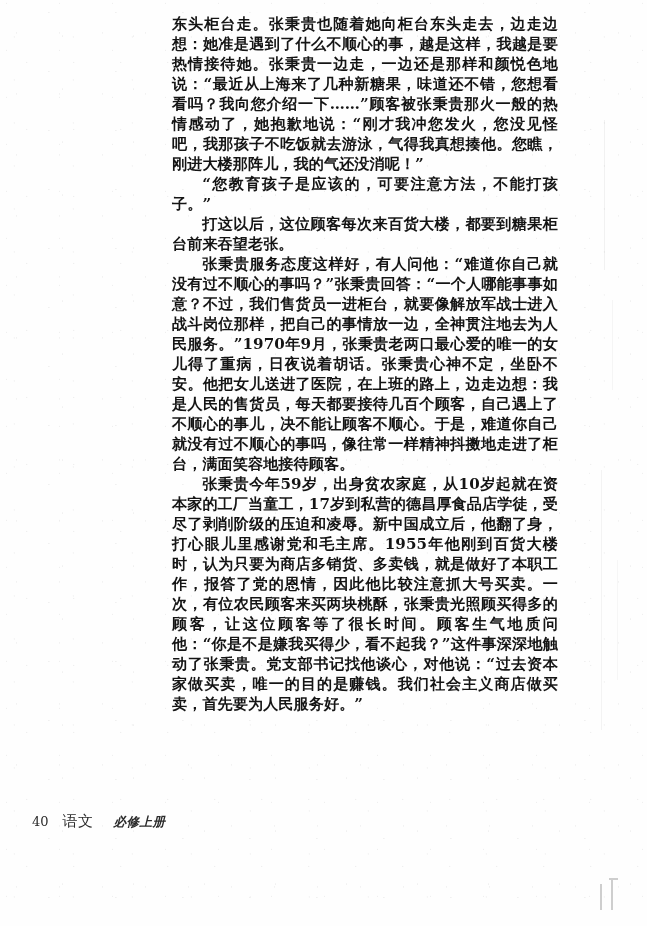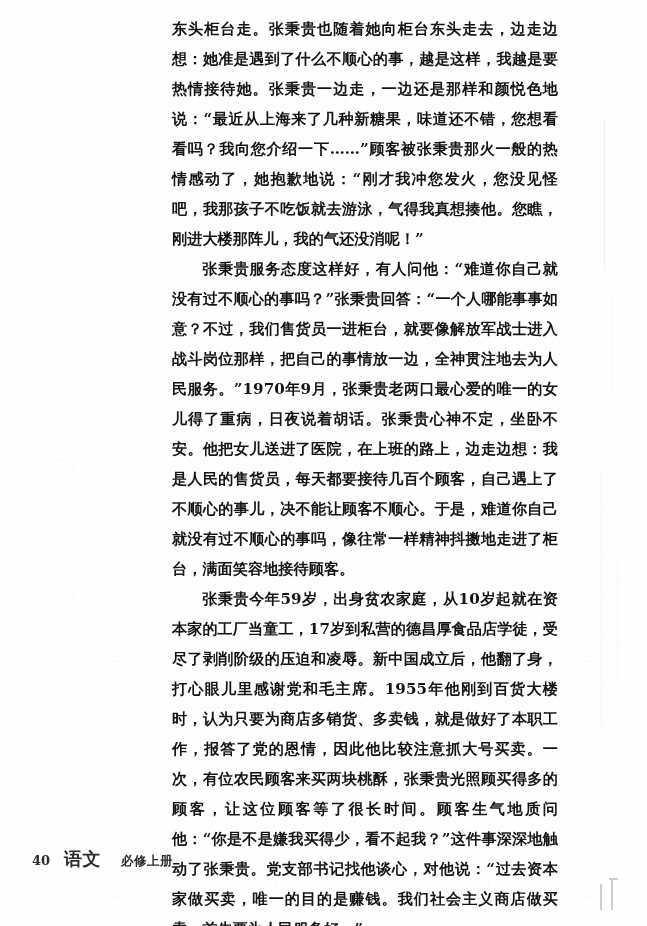--- a/index.html
+++ b/index.html
@@ -42,21 +42,21 @@
   .text-column {
     position: absolute;
     left: 172px;
     top: 14px;
     width: 386px;
   }
 
   .para {
     margin: 0;
     font-size: 15.1px;
-    line-height: 30px;
+    line-height: 20px;
     text-align: justify;
     text-justify: inter-character;
     text-indent: 2em;
     letter-spacing: 0.1px;
     font-weight: 600;
     color: #141414;
     text-rendering: optimizeLegibility;
   }
   .para.cont { text-indent: 0; }
 
@@ -75,34 +75,34 @@
     position: absolute;
     left: 32px;
     top: 812px;
     display: flex;
     align-items: baseline;
     gap: 14px;
     color: #2b2b2b;
   }
   .folio {
     font-size: 13px;
-    font-weight: 700;
+    font-weight: 400;
     font-family: "DejaVu Serif", "Liberation Serif", serif;
   }
   .booktitle {
-    font-size: 18px;
-    font-weight: 700;
+    font-size: 15px;
+    font-weight: 400;
     letter-spacing: .5px;
-    margin-top: 35px;
   }
   .book-sub {
     font-size: 12.5px;
     font-weight: 700;
     letter-spacing: .5px;
     margin-left: 6px;
+    font-style: italic;
   }
 
   
   .corner-mark {
     position: absolute;
     left: 598px;
     top: 878px;
     width: 28px;
     height: 34px;
     opacity: .42;
@@ -116,20 +116,22 @@
   .corner-mark i.bar-b { left: 13px; top: 2px;  width: 1.5px; height: 30px; }
   .corner-mark i.cap   { left: 11px; top: 0px;  width: 9px;   height: 1.5px; }
 </style>
 </head>
 <body>
 
 <div class="page">
 
   <div class="text-column">
     <p class="para cont">东头柜台走。张秉贵也随着她向柜台东头走去，边走边想：她准是遇到了什么不顺心的事，越是这样，我越是要热情接待她。张秉贵一边走，一边还是那样和颜悦色地说：“最近从上海来了几种新糖果，味道还不错，您想看看吗？我向您介绍一下……”顾客被张秉贵那火一般的热情感动了，她抱歉地说：“刚才我冲您发火，您没见怪吧，我那孩子不吃饭就去游泳，气得我真想揍他。您瞧，刚进大楼那阵儿，我的气还没消呢！”</p>
+    <p class="para">“您教育孩子是应该的，可要注意方法，不能打孩子。”</p>
+    <p class="para">打这以后，这位顾客每次来百货大楼，都要到糖果柜台前来吞望老张。</p>
     <p class="para">张秉贵服务态度这样好，有人问他：“难道你自己就没有过不顺心的事吗？”张秉贵回答：“一个人哪能事事如意？不过，我们售货员一进柜台，就要像解放军战士进入战斗岗位那样，把自己的事情放一边，全神贯注地去为人民服务。”1970年9月，张秉贵老两口最心爱的唯一的女儿得了重病，日夜说着胡话。张秉贵心神不定，坐卧不安。他把女儿送进了医院，在上班的路上，边走边想：我是人民的售货员，每天都要接待几百个顾客，自己遇上了不顺心的事儿，决不能让顾客不顺心。于是，难道你自己就没有过不顺心的事吗，像往常一样精神抖擞地走进了柜台，满面笑容地接待顾客。</p>
     <p class="para">张秉贵今年59岁，出身贫农家庭，从10岁起就在资本家的工厂当童工，17岁到私营的德昌厚食品店学徒，受尽了剥削阶级的压迫和凌辱。新中国成立后，他翻了身，打心眼儿里感谢党和毛主席。1955年他刚到百货大楼时，认为只要为商店多销货、多卖钱，就是做好了本职工作，报答了党的恩情，因此他比较注意抓大号买卖。一次，有位农民顾客来买两块桃酥，张秉贵光照顾买得多的顾客，让这位顾客等了很长时间。顾客生气地质问他：“你是不是嫌我买得少，看不起我？”这件事深深地触动了张秉贵。党支部书记找他谈心，对他说：“过去资本家做买卖，唯一的目的是赚钱。我们社会主义商店做买卖，首先要为人民服务好。”</p>
 
   </div>
 
   <div class="streak s1"></div>
   <div class="streak s2"></div>
   <div class="streak s3"></div>
   <div class="streak s4"></div>
 

